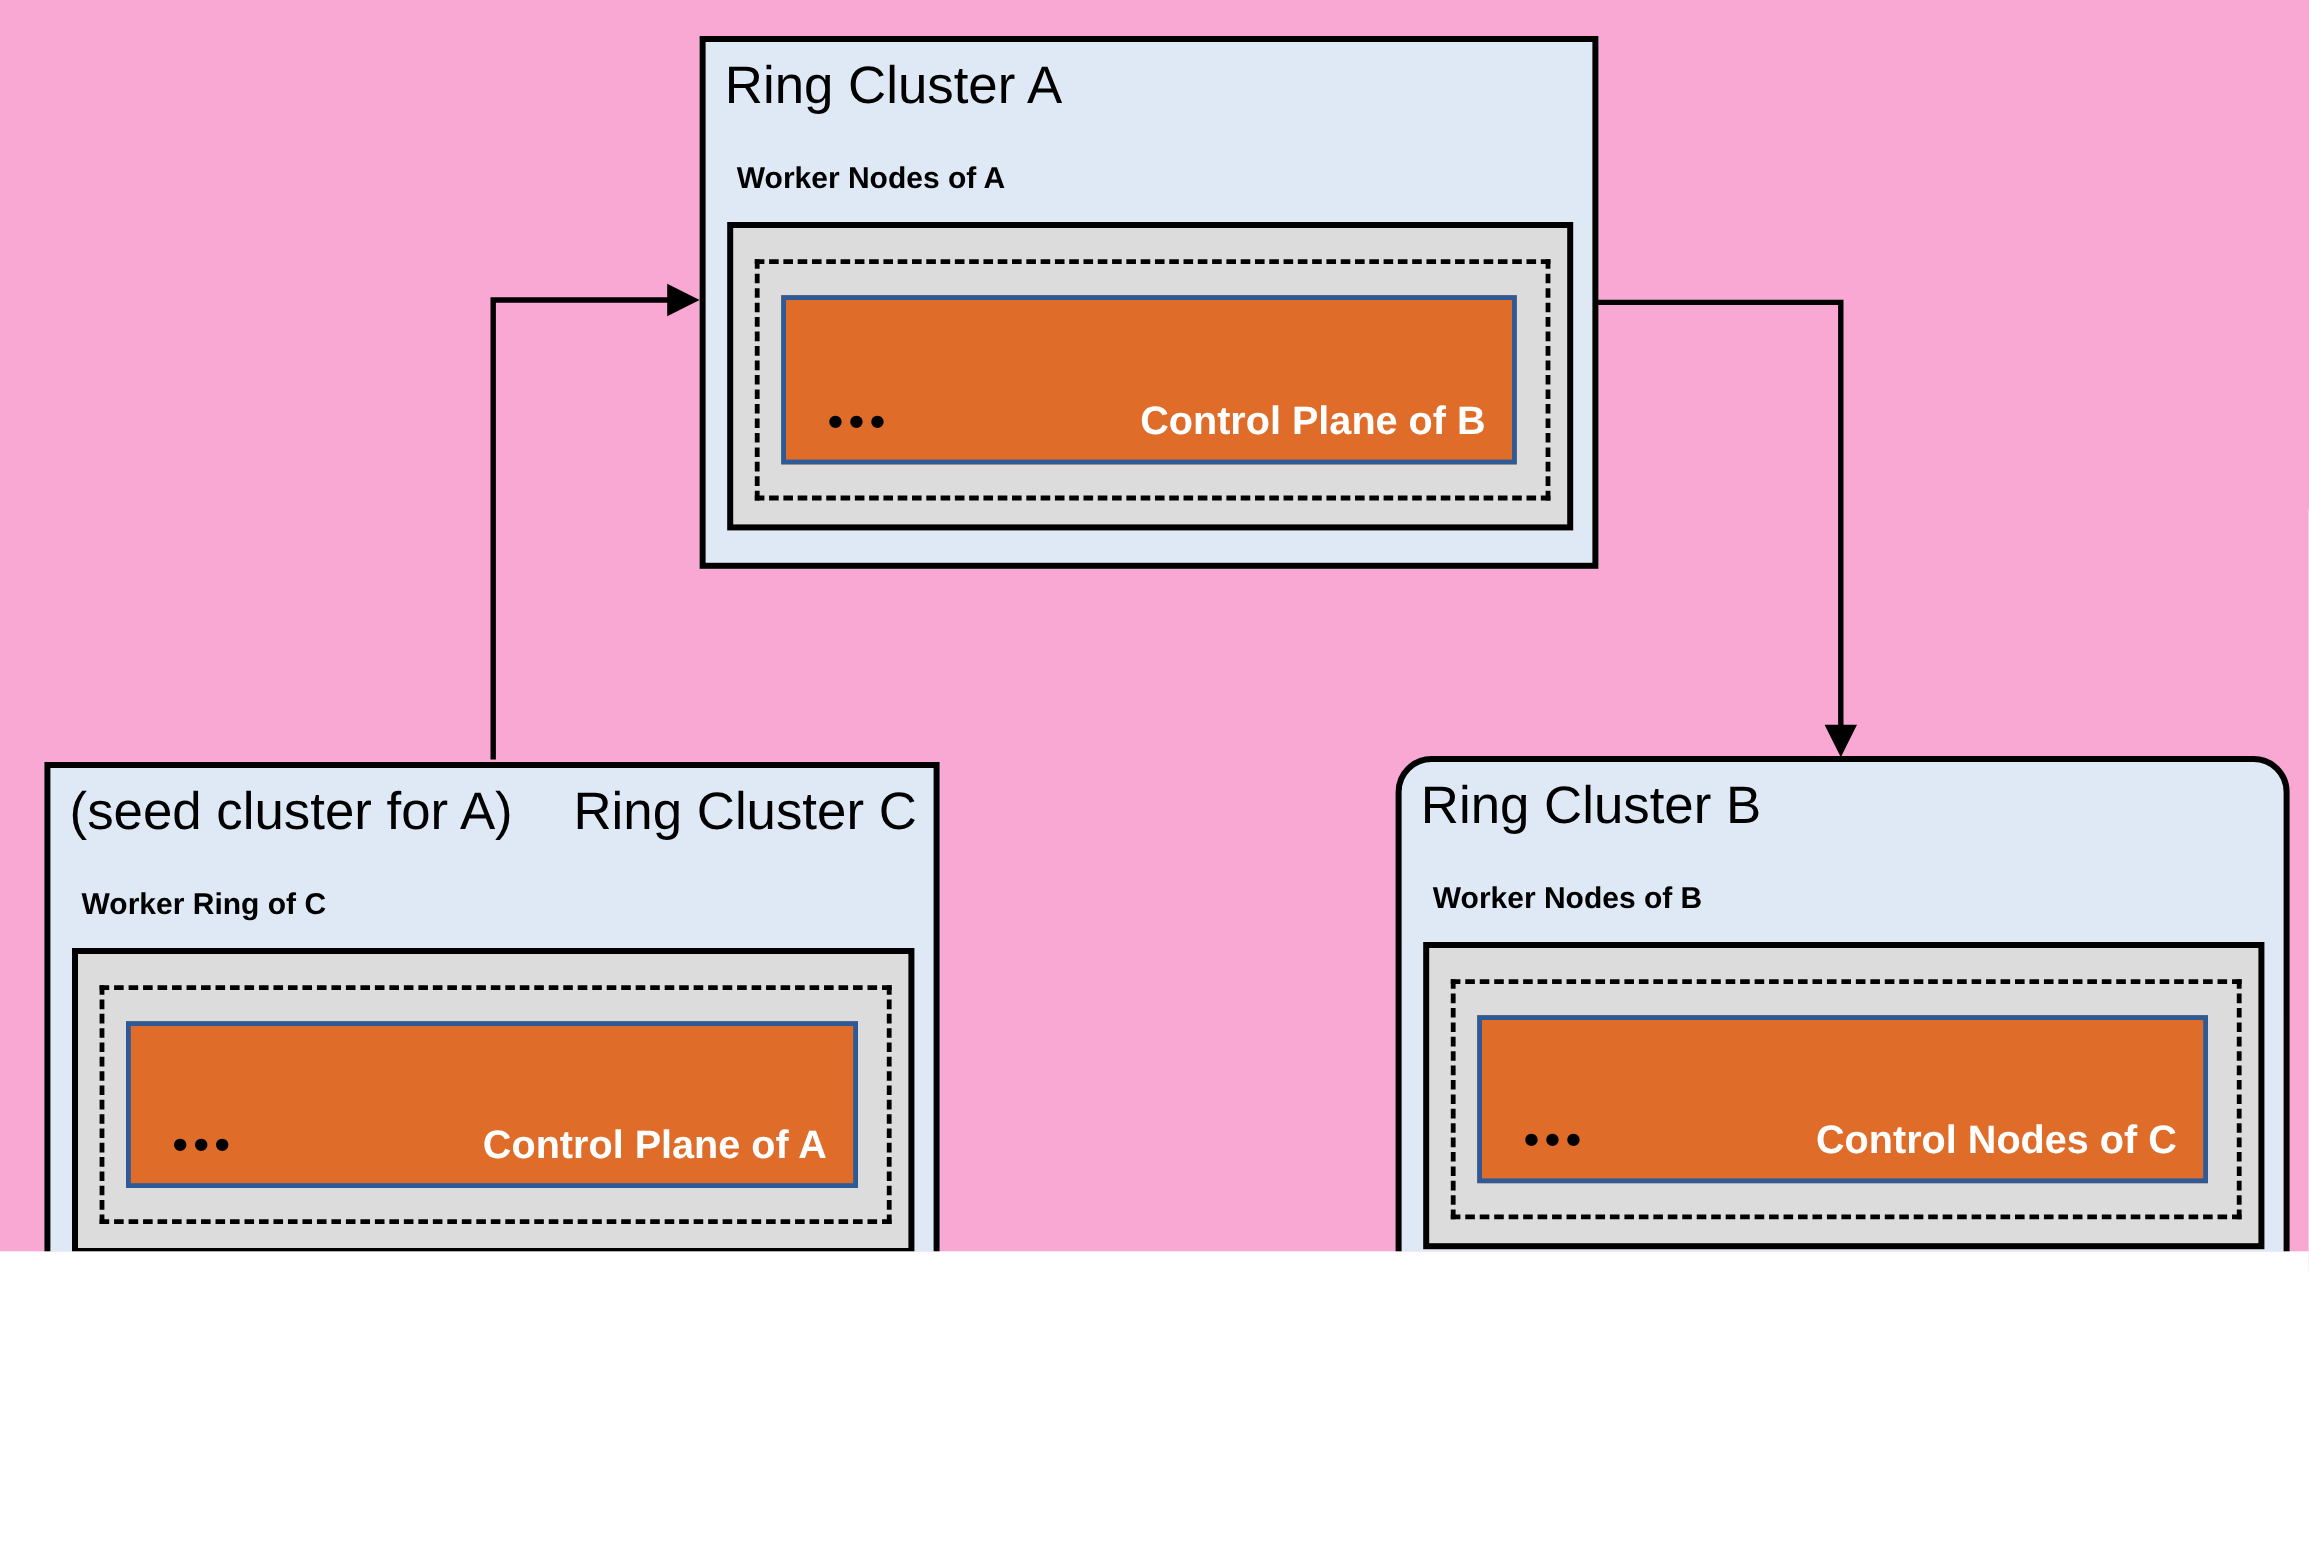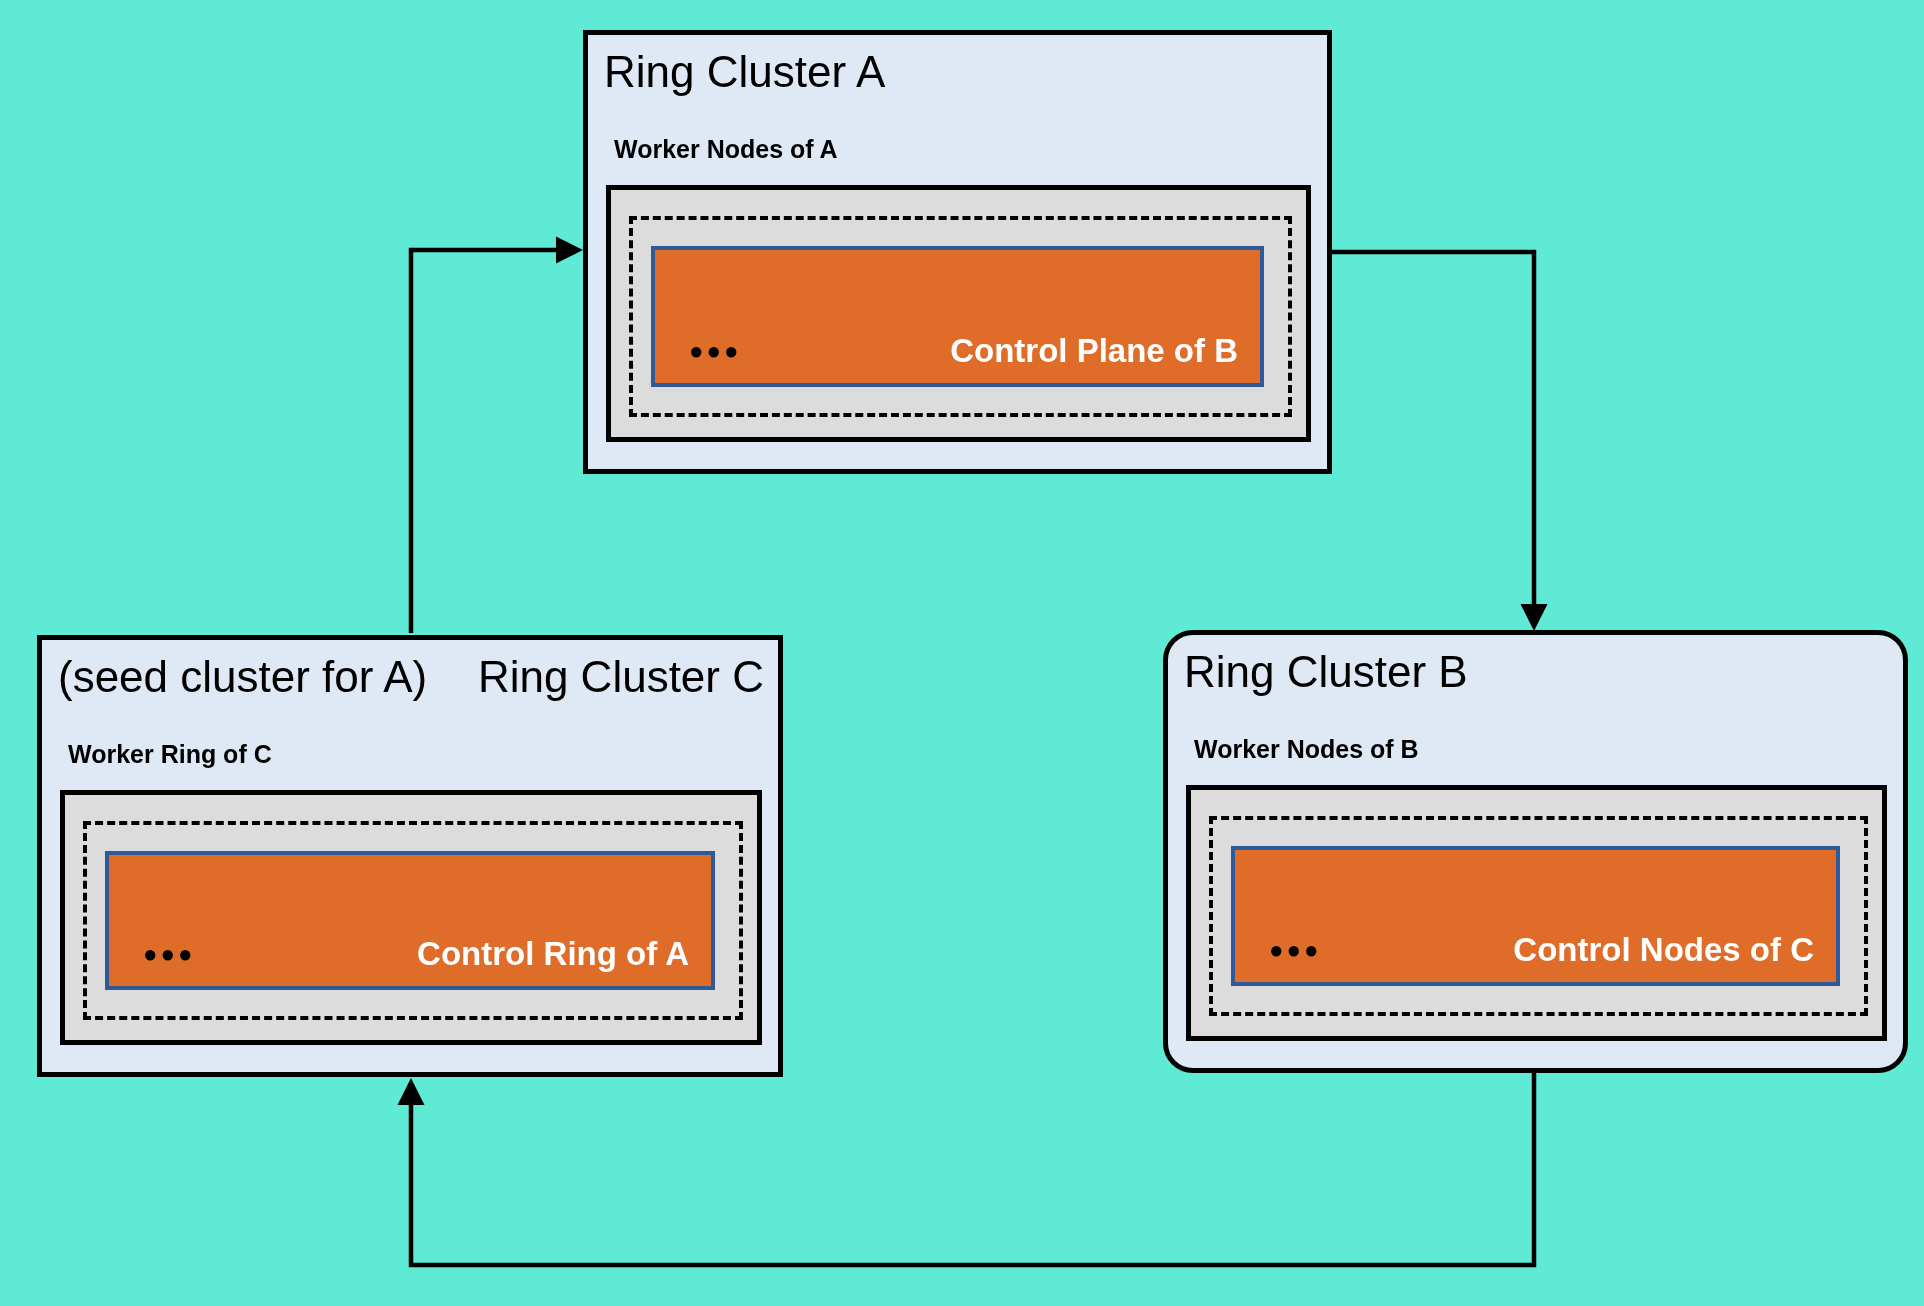--- a/index.html
+++ b/index.html
@@ -1,19 +1,19 @@
 <!DOCTYPE html>
 <html><head>
 <meta charset="utf-8">
 <style>
   html,body { margin:0; padding:0; background:#ffffff; }
   .canvas {
     position:relative;
-    width:1924px; height:1306px;
-    background:#5eead4;
+    width:1924px; height:1043px;
+    background:#f9a8d4;
     font-family:"Liberation Sans", sans-serif;
     overflow:hidden;
   }
   .cluster {
     position:absolute;
     background:#DEE9F5;
     border:5px solid #000000;
     box-sizing:border-box;
   }
   .cluster-a { left:583px; top:30px;  width:749px; height:444px; }
@@ -85,21 +85,21 @@
     <div class="title-row">
       <span>(seed cluster for A)</span>
       <span>Ring Cluster C</span>
     </div>
     <div class="worker-label">Worker Ring of C</div>
     <div class="worker-box">
       <div class="dashed-boundary">
         <div class="control-plane">
           <div class="cp-bottom-row">
             <span class="dots">●●●</span>
-            <span class="cp-label">Control Ring of A</span>
+            <span class="cp-label">Control Plane of A</span>
           </div>
         </div>
       </div>
     </div>
   </div>
 
   <div class="cluster cluster-b">
     <div class="title-row">
       <span>Ring Cluster B</span>
     </div>

